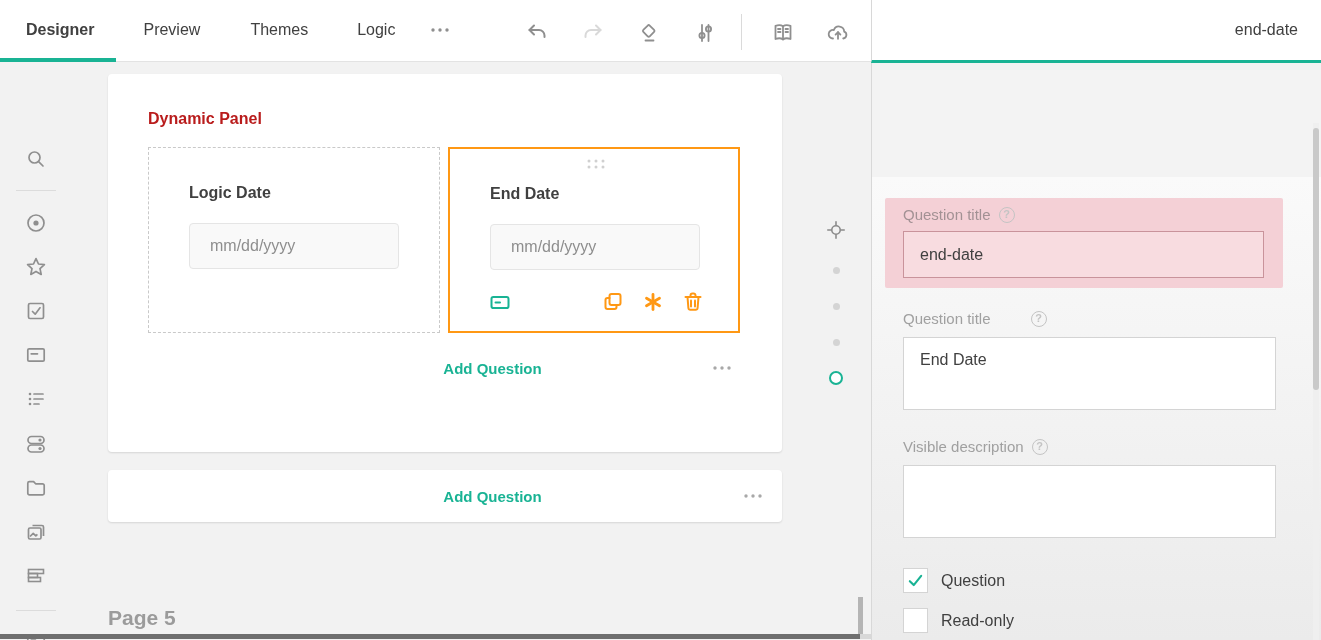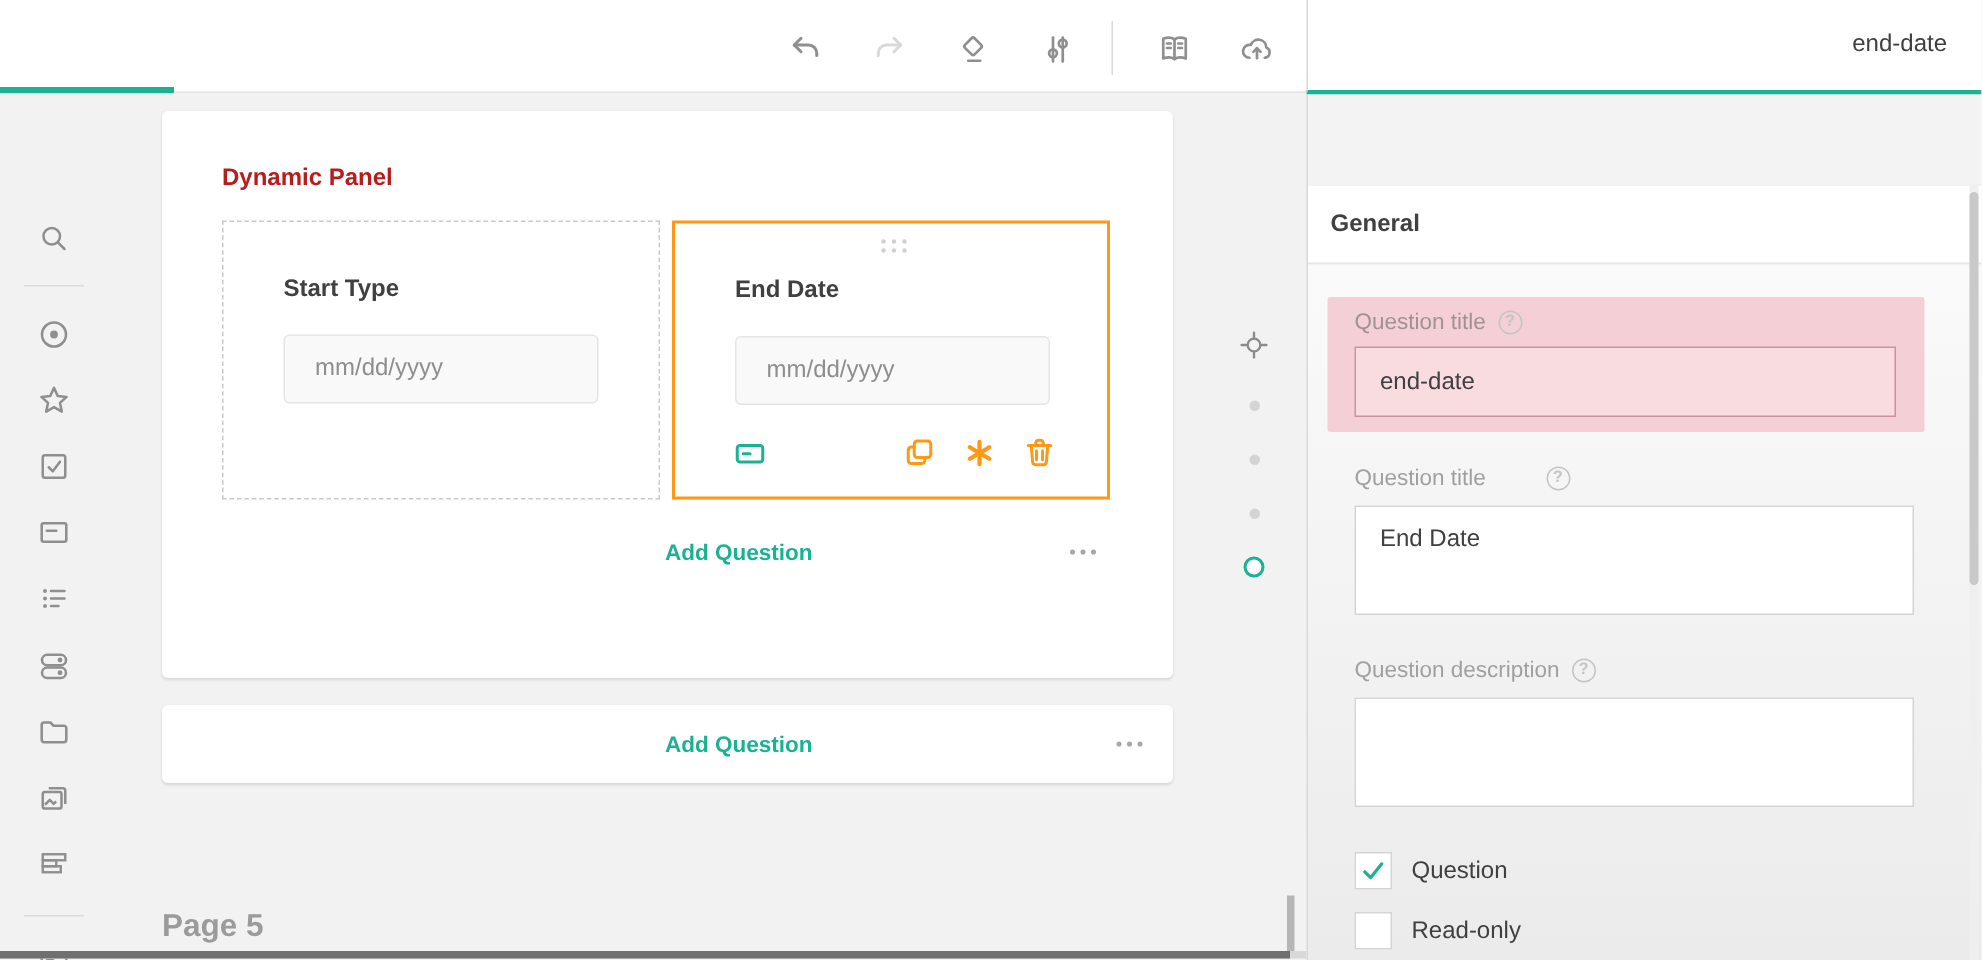--- a/index.html
+++ b/index.html
@@ -151,20 +151,33 @@
   .panel-scroll-track { position:absolute; left:441px; top:60px; width:6px; height:517px; background:#efefef; }
   .panel-scroll-thumb { position:absolute; left:441px; top:65px; width:6px; height:262px; background:#c9c9c9; border-radius:3px; cursor:pointer; }
   svg { display:block; }
 </style>
 </head>
 <body>
 
 <div id="app">
 
   <div class="header-left">
+    <div class="tabs">
+      <span class="tab active tab-designer">Designer</span>
+      <span class="tab tab-preview">Preview</span>
+      <span class="tab tab-themes">Themes</span>
+      <span class="tab tab-logic">Logic</span>
+      <span class="tb-icon icon-gray" style="position:static; width:24px; height:24px;">
+        <svg viewBox="0 0 24 24" fill="currentColor">
+            <circle cx="5" cy="12" r="1.7"></circle>
+            <circle cx="12" cy="12" r="1.7"></circle>
+            <circle cx="19" cy="12" r="1.7"></circle>
+          </svg>
+      </span>
+    </div>
     <div class="tb-icon icon-gray" style="left:525px;">
       <svg viewBox="0 0 24 24" fill="none" stroke="currentColor" stroke-width="2" stroke-linecap="round" stroke-linejoin="round">
           <polyline points="9 13.5 4.5 9 9 4.5"></polyline>
           <path d="M4.5 9h9.5a5.5 5.5 0 0 1 5.5 5.5v1.5"></path>
         </svg>
     </div>
     <div class="tb-icon icon-light" style="left:581px;">
       <svg viewBox="0 0 24 24" fill="none" stroke="currentColor" stroke-width="2" stroke-linecap="round" stroke-linejoin="round">
           <polyline points="15 13.5 19.5 9 15 4.5"></polyline>
           <path d="M19.5 9H10a5.5 5.5 0 0 0-5.5 5.5v1.5"></path>
@@ -286,21 +299,21 @@
     </div>
 
   </div>
 
   <div class="canvas">
 
     <div class="card card1">
       <div class="panel-title">Dynamic Panel</div>
 
       <div class="qbox qbox-start">
-        <div class="q-title">Start Type</div>
+        <div class="q-title">Logic Date</div>
         <input class="q-input" type="text" placeholder="mm/dd/yyyy" style="">
       </div>
 
       <div class="qbox qbox-end">
         <div class="drag-handle">
           <svg viewBox="0 0 24 14" fill="#d0d0d0">
               <circle cx="5" cy="4" r="1.5"></circle>
               <circle cx="12" cy="4" r="1.5"></circle>
               <circle cx="19" cy="4" r="1.5"></circle>
               <circle cx="5" cy="10" r="1.5"></circle>
@@ -378,42 +391,39 @@
     <div class="pn-current"></div>
 
     <div class="hscroll-track"></div>
     <div class="hscroll-thumb"></div>
     <div class="vscroll-thumb"></div>
   </div>
 
   <div class="props-panel">
 
 
-    <div class="section-row">
-      <span>General</span>
-    </div>
 
     <div class="props-body">
 
       <div class="qname-block">
         <div class="field-label">
           <span>Question title</span>
           <span class="help-circle">?</span>
         </div>
         <input class="qname-input" type="text" value="end-date" style="">
       </div>
 
       <div class="field-label lbl-title">
         <span>Question title</span>
         <span class="help-circle">?</span>
       </div>
       <textarea class="prop-textarea ta-title" style="">End Date</textarea>
 
       <div class="field-label lbl-desc">
-        <span>Question description</span>
+        <span>Visible description</span>
         <span class="help-circle">?</span>
       </div>
       <textarea class="prop-textarea ta-desc" style=""></textarea>
 
       <div class="cb-row cb-visible">
         <span class="cb-box">
           <svg width="17" height="17" viewBox="0 0 24 24" fill="none" stroke="#19b394" stroke-width="3" stroke-linecap="round" stroke-linejoin="round">
               <polyline points="4 13 9.5 18.5 20 5.5"></polyline>
             </svg>
         </span>

